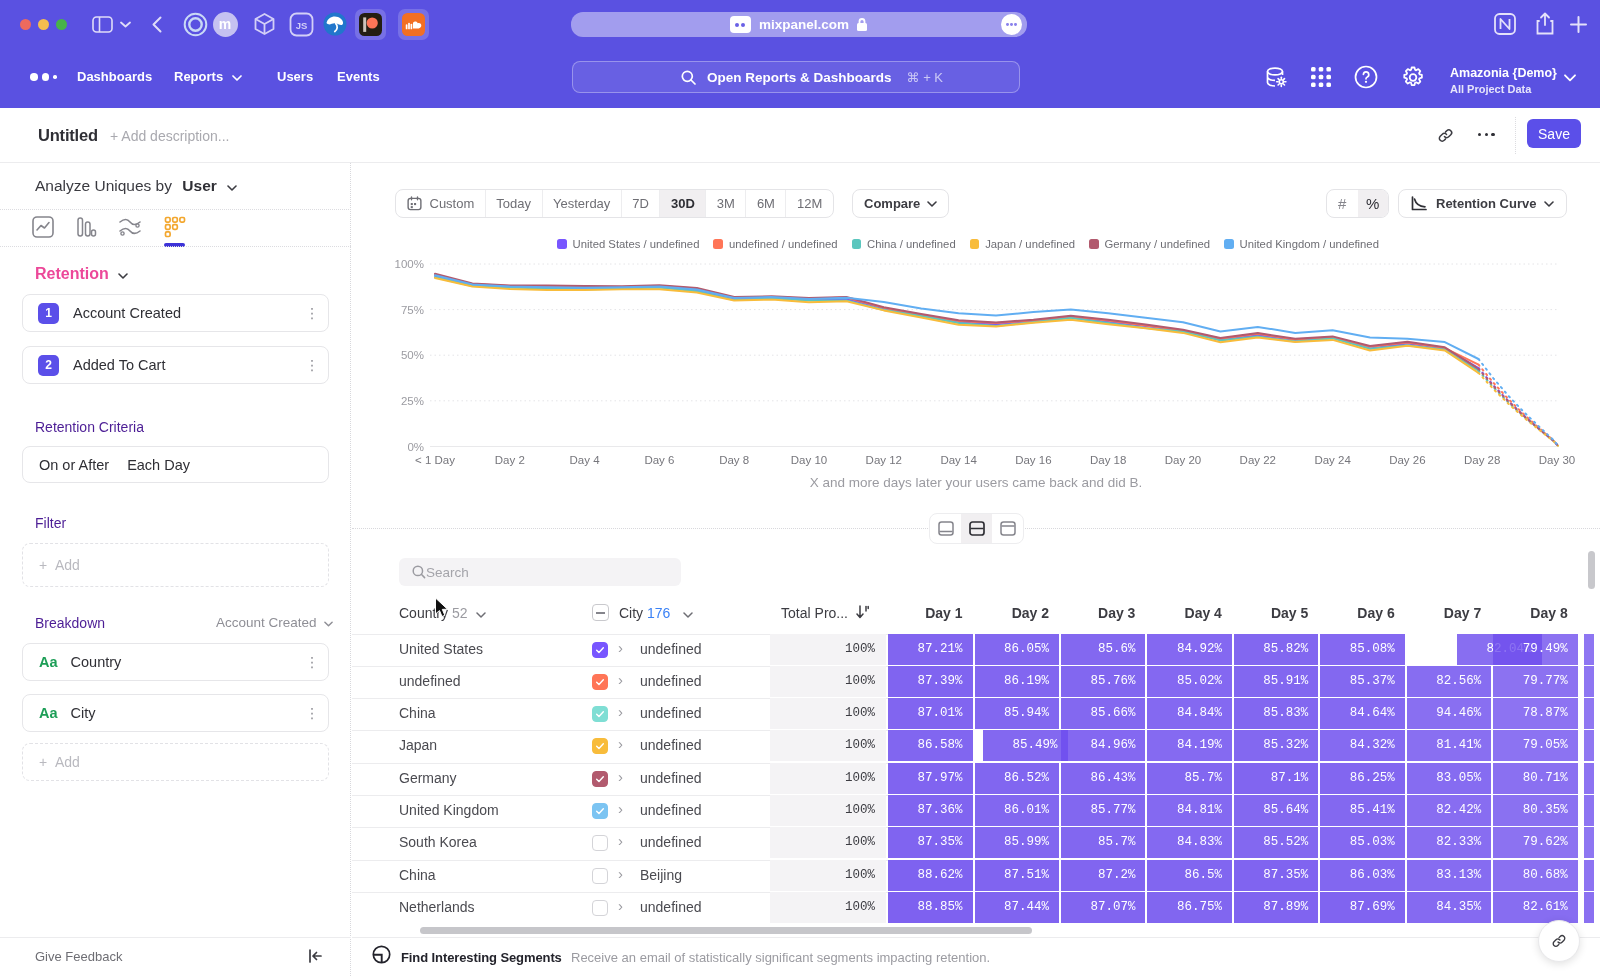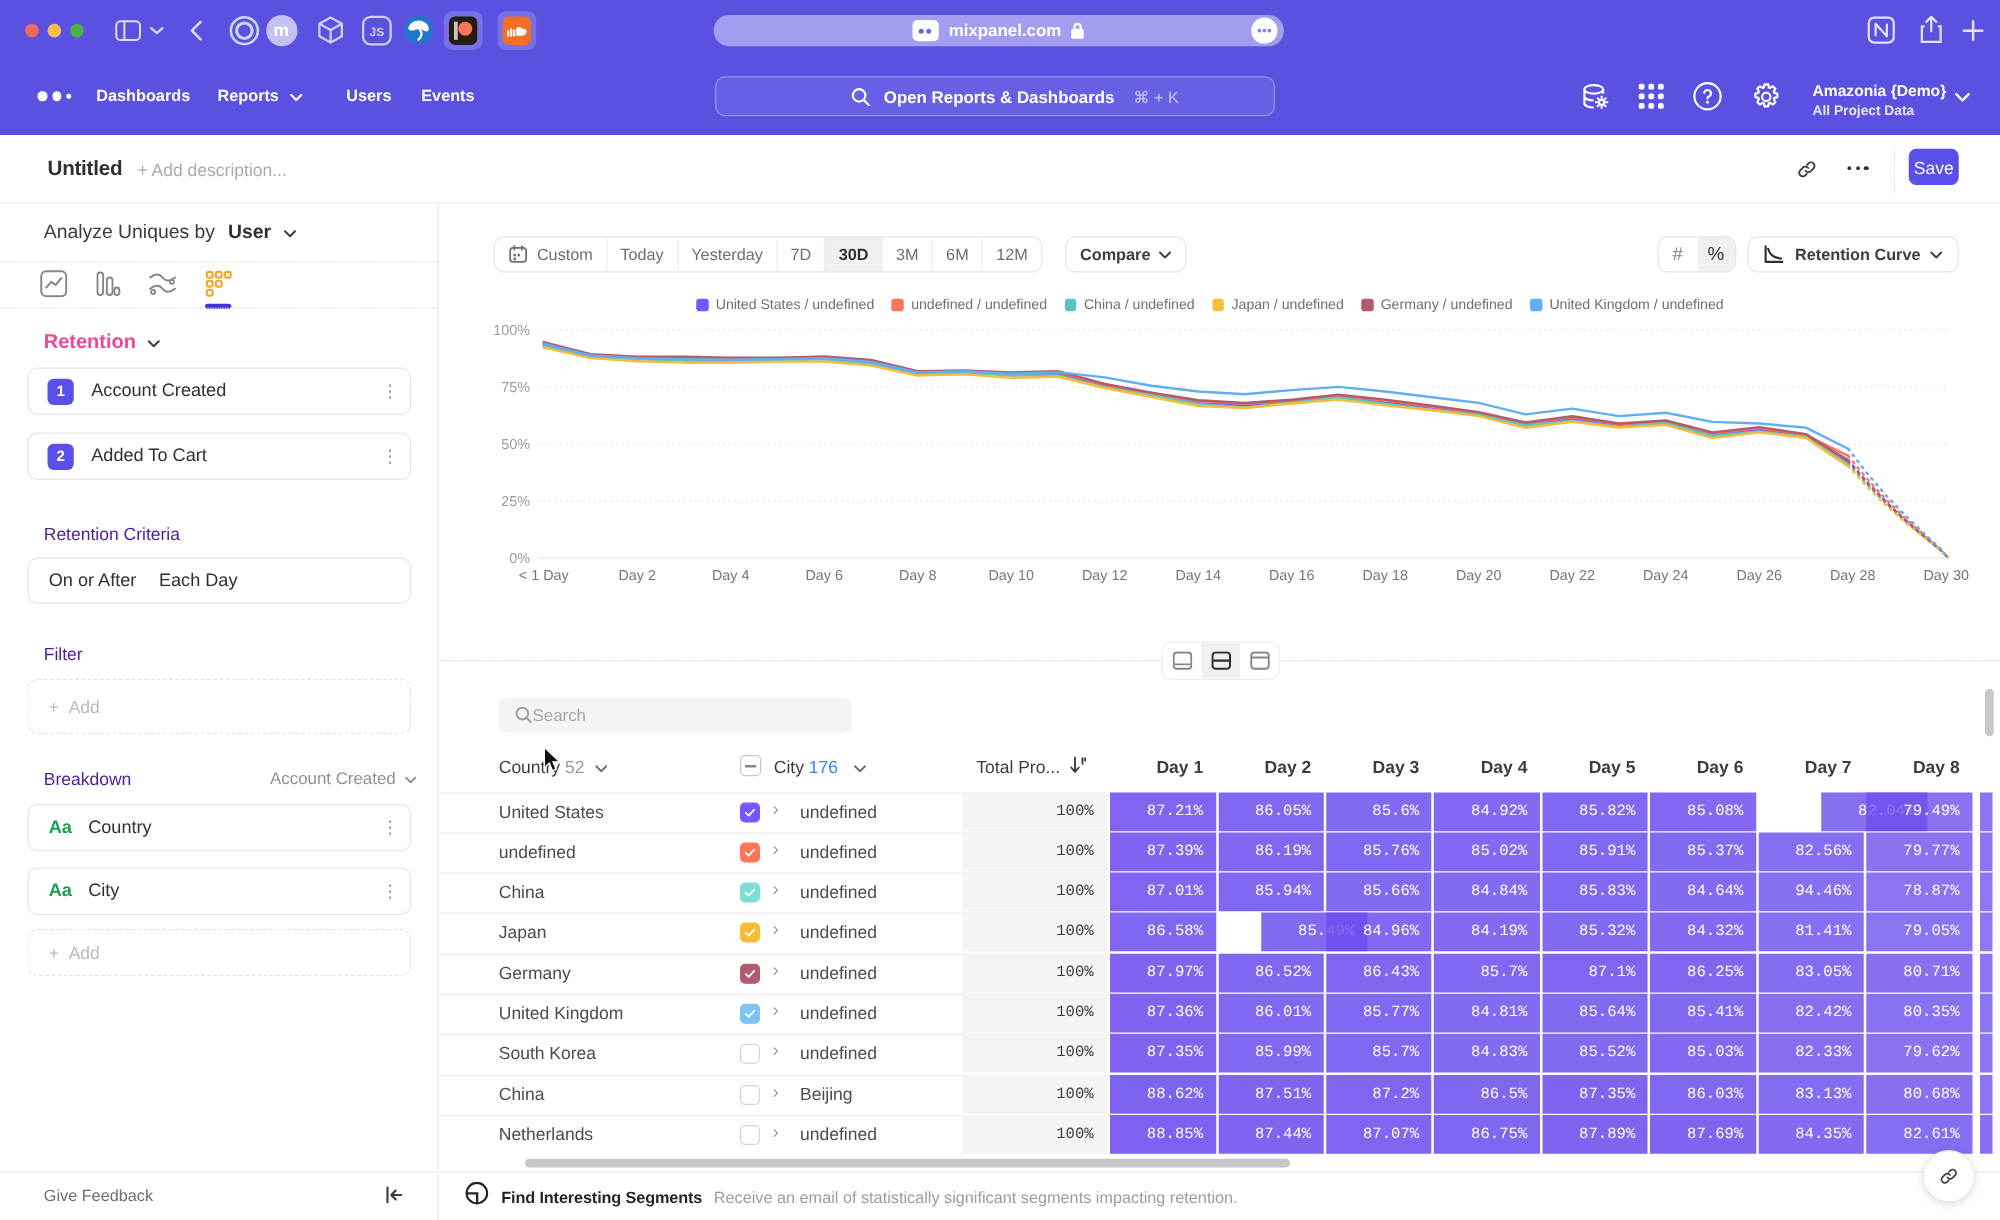--- a/index.html
+++ b/index.html
@@ -244,21 +244,21 @@
   <div style="position:absolute;left:110px;top:20px;font-size:14px;color:#a9a9af">+ Add description...</div>
   <svg width="17" height="17" viewBox="0 0 24 24" style="position:absolute;left:1437px;top:19px">
       <path d="M10.5 13.5 a4 4 0 0 0 6 .4 l3-3 a4 4 0 0 0-5.7-5.7 l-1.7 1.7 M13.5 10.5 a4 4 0 0 0-6-.4 l-3 3 a4 4 0 0 0 5.7 5.7 l1.7-1.7" fill="none" stroke="#3c3c42" stroke-width="2.1" stroke-linecap="round"></path>
     </svg>
   <div style="position:absolute;left:1478px;top:131px;display:flex;gap:3.5px;top:25px">
     <span style="width:3.2px;height:3.2px;border-radius:50%;background:#2f2f35"></span>
       <span style="width:3.2px;height:3.2px;border-radius:50%;background:#2f2f35"></span>
       <span style="width:3.2px;height:3.2px;border-radius:50%;background:#2f2f35"></span>
   </div>
   <div style="position:absolute;left:1515px;top:9px;height:37px;border-left:1px dotted #dcdce0"></div>
-  <div style="position:absolute;left:1527px;top:11px;width:40px;height:29px;background:#5b4fe9;border-radius:6px;color:#fff;font-size:14px;display:flex;align-items:center;justify-content:center">Save</div>
+  <div style="position:absolute;left:1527px;top:11px;width:54px;height:29px;background:#5b4fe9;border-radius:6px;color:#fff;font-size:14px;display:flex;align-items:center;justify-content:center">Save</div>
 </div>
 
 <div id="sidebar">
   <div style="position:absolute;left:35px;top:14px;font-size:15.5px;color:#3a3a40">Analyze Uniques by
     <span style="font-weight:700;color:#2f2f35;margin-left:6px">User</span>
     <svg width="10" height="6" viewBox="0 0 10 6" style="margin-left:6px">
         <path d="M1 1 L5 5 L9 1" fill="none" stroke="#3c3c42" stroke-width="1.6" stroke-linecap="round" stroke-linejoin="round"></path>
       </svg>
   </div>
   <div class="dotline" style="top:46px"></div>
@@ -426,20 +426,21 @@
 <polyline points="435.0,273.7 472.4,283.4 509.8,285.4 547.2,285.4 584.6,286.1 622.0,286.2 659.4,285.2 696.8,287.9 734.2,297.0 771.6,296.3 809.0,297.9 846.4,296.9 883.8,307.2 921.2,314.1 958.6,320.2 996.0,322.4 1033.4,319.8 1070.8,315.8 1108.2,319.7 1145.6,324.6 1183.0,329.7 1220.4,338.0 1257.8,333.0 1295.2,338.8 1332.6,336.4 1370.0,346.0 1407.4,341.7 1444.8,347.3 1478.5,368.9" fill="none" stroke="#B25A6E" stroke-width="2" stroke-linejoin="round" stroke-linecap="round"></polyline>
 <polyline points="435.0,275.2 472.4,284.4 509.8,286.5 547.2,287.3 584.6,287.8 622.0,287.3 659.4,286.5 696.8,289.6 734.2,298.0 771.6,297.0 809.0,299.0 846.4,297.7 883.8,301.9 921.2,308.6 958.6,313.2 996.0,315.4 1033.4,312.1 1070.8,309.5 1108.2,313.2 1145.6,317.8 1183.0,322.3 1220.4,331.5 1257.8,326.9 1295.2,332.9 1332.6,330.2 1370.0,337.5 1407.4,338.8 1444.8,342.1 1478.5,359.0" fill="none" stroke="#61AEF2" stroke-width="2" stroke-linejoin="round" stroke-linecap="round"></polyline>
 <polyline points="1478.5,368.0 1493.4,385.3 1508.4,401.0 1523.3,415.1 1538.3,428.0 1553.3,440.6 1558.0,445.7" fill="none" stroke="#7856FF" stroke-width="2" stroke-dasharray="1.4 4.6" stroke-linecap="round"></polyline>
 <polyline points="1478.5,364.7 1493.4,382.7 1508.4,399.1 1523.3,413.8 1538.3,427.3 1553.3,440.4 1558.0,445.7" fill="none" stroke="#FF7557" stroke-width="2" stroke-dasharray="1.4 4.6" stroke-linecap="round"></polyline>
 <polyline points="1478.5,370.7 1493.4,387.4 1508.4,402.5 1523.3,416.2 1538.3,428.7 1553.3,440.8 1558.0,445.7" fill="none" stroke="#5BC6BE" stroke-width="2" stroke-dasharray="1.4 4.6" stroke-linecap="round"></polyline>
 <polyline points="1478.5,372.9 1493.4,389.1 1508.4,403.8 1523.3,417.1 1538.3,429.2 1553.3,441.0 1558.0,445.8" fill="none" stroke="#F8BC3B" stroke-width="2" stroke-dasharray="1.4 4.6" stroke-linecap="round"></polyline>
 <polyline points="1478.5,368.9 1493.4,386.0 1508.4,401.5 1523.3,415.5 1538.3,428.3 1553.3,440.7 1558.0,445.7" fill="none" stroke="#B25A6E" stroke-width="2" stroke-dasharray="1.4 4.6" stroke-linecap="round"></polyline>
 <polyline points="1478.5,359.0 1493.4,378.3 1508.4,395.8 1523.3,411.5 1538.3,425.9 1553.3,439.9 1558.0,445.6" fill="none" stroke="#61AEF2" stroke-width="2" stroke-dasharray="1.4 4.6" stroke-linecap="round"></polyline>
     </g>
   </svg>
+  <div style="position:absolute;left:0;top:312px;width:1248px;text-align:center;font-size:13.5px;color:#9b9ba1">X and more days later your users came back and did B.</div>
 
   <div style="position:absolute;left:0;top:365px;width:1248px;border-top:1px dotted #d8d8dc"></div>
   <div style="position:absolute;left:577px;top:350px;height:31px;display:flex;background:#fff;border:1px solid #ededef;border-radius:8px;overflow:hidden">
     <div style="width:31px;display:flex;align-items:center;justify-content:center">
         <svg width="16" height="15" viewBox="0 0 16 15">
           <rect x="1" y="1" width="14" height="13" rx="2.5" fill="none" stroke="#85858c" stroke-width="1.5"></rect>
           <line x1="1.5" y1="10.5" x2="14.5" y2="10.5" stroke="#85858c" stroke-width="1.5"></line>
         </svg>
       </div>
     <div style="width:31px;display:flex;align-items:center;justify-content:center;background:#f1eff1">
@@ -560,21 +561,21 @@
   <div class="tname">Japan</div>
   <div class="cbx" style="background:#F8BC3B;border-color:#F8BC3B">
         <svg viewBox="0 0 24 24" width="10" height="10">
           <path d="M4 12.5 L9.5 18 L20 6.5" fill="none" stroke="#fff" stroke-width="3.4" stroke-linecap="round" stroke-linejoin="round"></path>
         </svg>
       </div>
   <div class="carat">›</div>
   <div class="tcity">undefined</div>
   <div class="tot">100%</div>
   <div class="pcell" style="left:536.0px;background:rgba(110,78,238,0.8658)">86.58%</div>
-  <div class="pcell" style="left:657px;background:rgba(110,78,238,0.8549)">85.49%</div>
+  <div class="pcell" style="left:631px;background:rgba(110,78,238,0.8549)">85.49%</div>
   <div class="pcell" style="left:708.9px;background:rgba(110,78,238,0.8496)">84.96%</div>
   <div class="pcell" style="left:795.4px;background:rgba(110,78,238,0.8419)">84.19%</div>
   <div class="pcell" style="left:881.8px;background:rgba(110,78,238,0.8532)">85.32%</div>
   <div class="pcell" style="left:968.2px;background:rgba(110,78,238,0.8432)">84.32%</div>
   <div class="pcell" style="left:1054.7px;background:rgba(110,78,238,0.8141)">81.41%</div>
   <div class="pcell" style="left:1141.2px;background:rgba(110,78,238,0.7905)">79.05%</div>
   <div class="pcell" style="left:1231.5px;width:9px;background:rgba(110,78,238,0.7705)"></div>
 </div>
 <div class="trow" style="top:599.7px">
 <div class="rowline" style="top:0"></div>

